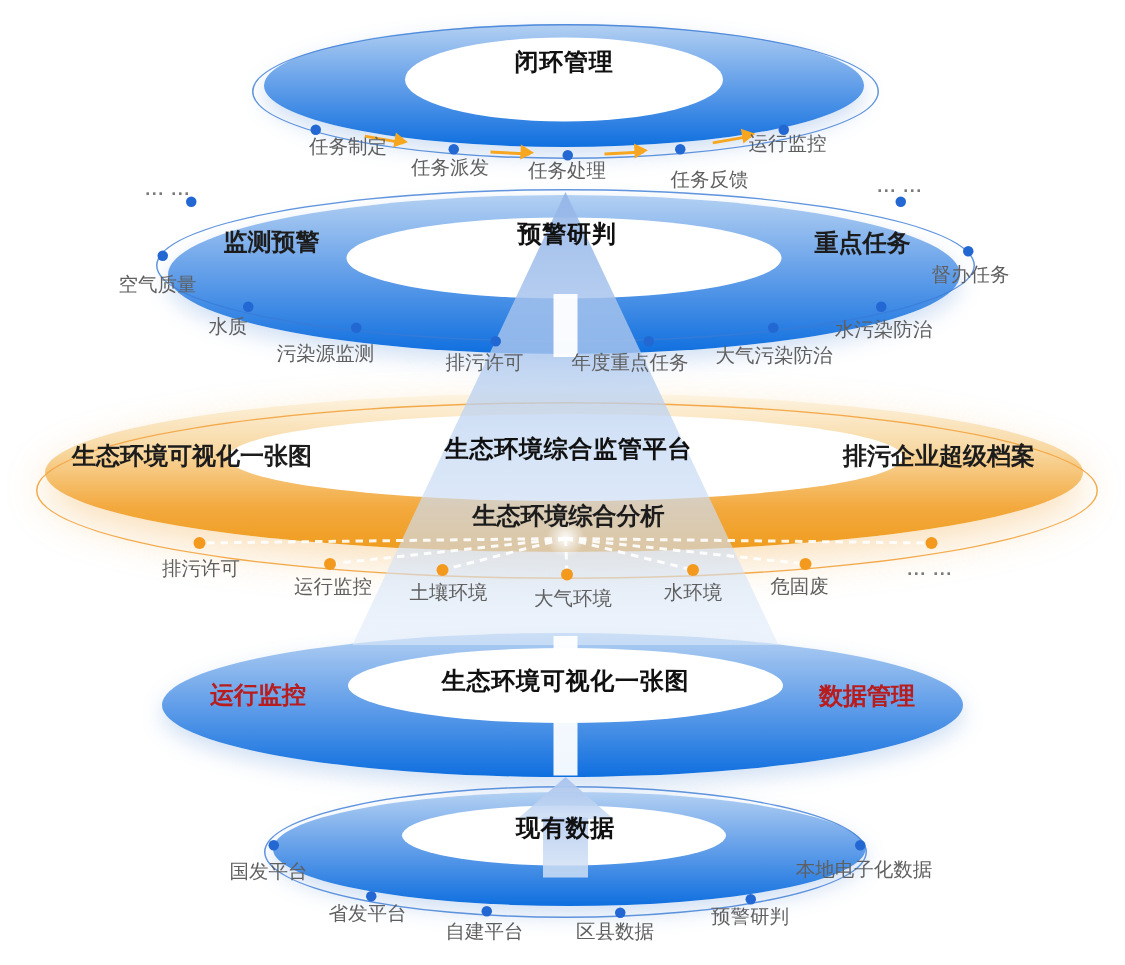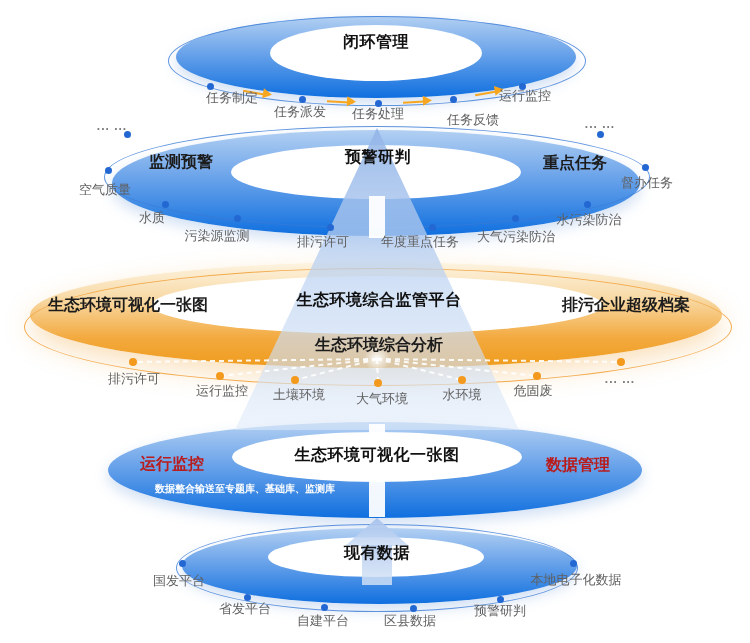--- a/index.html
+++ b/index.html
@@ -148,21 +148,20 @@
   <span class="lbl" style="left:222px;top:391px;">运行监控</span>
   <span class="lbl" style="left:299px;top:395px;">土壤环境</span>
   <span class="lbl" style="left:382px;top:399px;">大气环境</span>
   <span class="lbl" style="left:462px;top:395px;">水环境</span>
   <span class="lbl" style="left:533px;top:391px;">危固废</span>
   <span class="lbl lbl-dots" style="left:620px;top:379px;">... ...</span>
 
   <span class="lbl lbl-title" style="left:377px;top:455px;">生态环境可视化一张图</span>
   <span class="lbl lbl-white" style="left:172px;top:464px;">运行监控</span>
   <span class="lbl lbl-white" style="left:578px;top:465px;">数据管理</span>
-  <span class="lbl lbl-note" style="left:245px;top:489px;">数据整合输送至专题库、基础库、监测库</span>
 
   <span class="lbl lbl-title" style="left:377px;top:553px;">现有数据</span>
   <span class="lbl" style="left:179px;top:581px;">国发平台</span>
   <span class="lbl" style="left:245px;top:609px;">省发平台</span>
   <span class="lbl" style="left:323px;top:621px;">自建平台</span>
   <span class="lbl" style="left:410px;top:621px;">区县数据</span>
   <span class="lbl" style="left:500px;top:611px;">预警研判</span>
   <span class="lbl" style="left:576px;top:580px;">本地电子化数据</span>
 
 </div>

